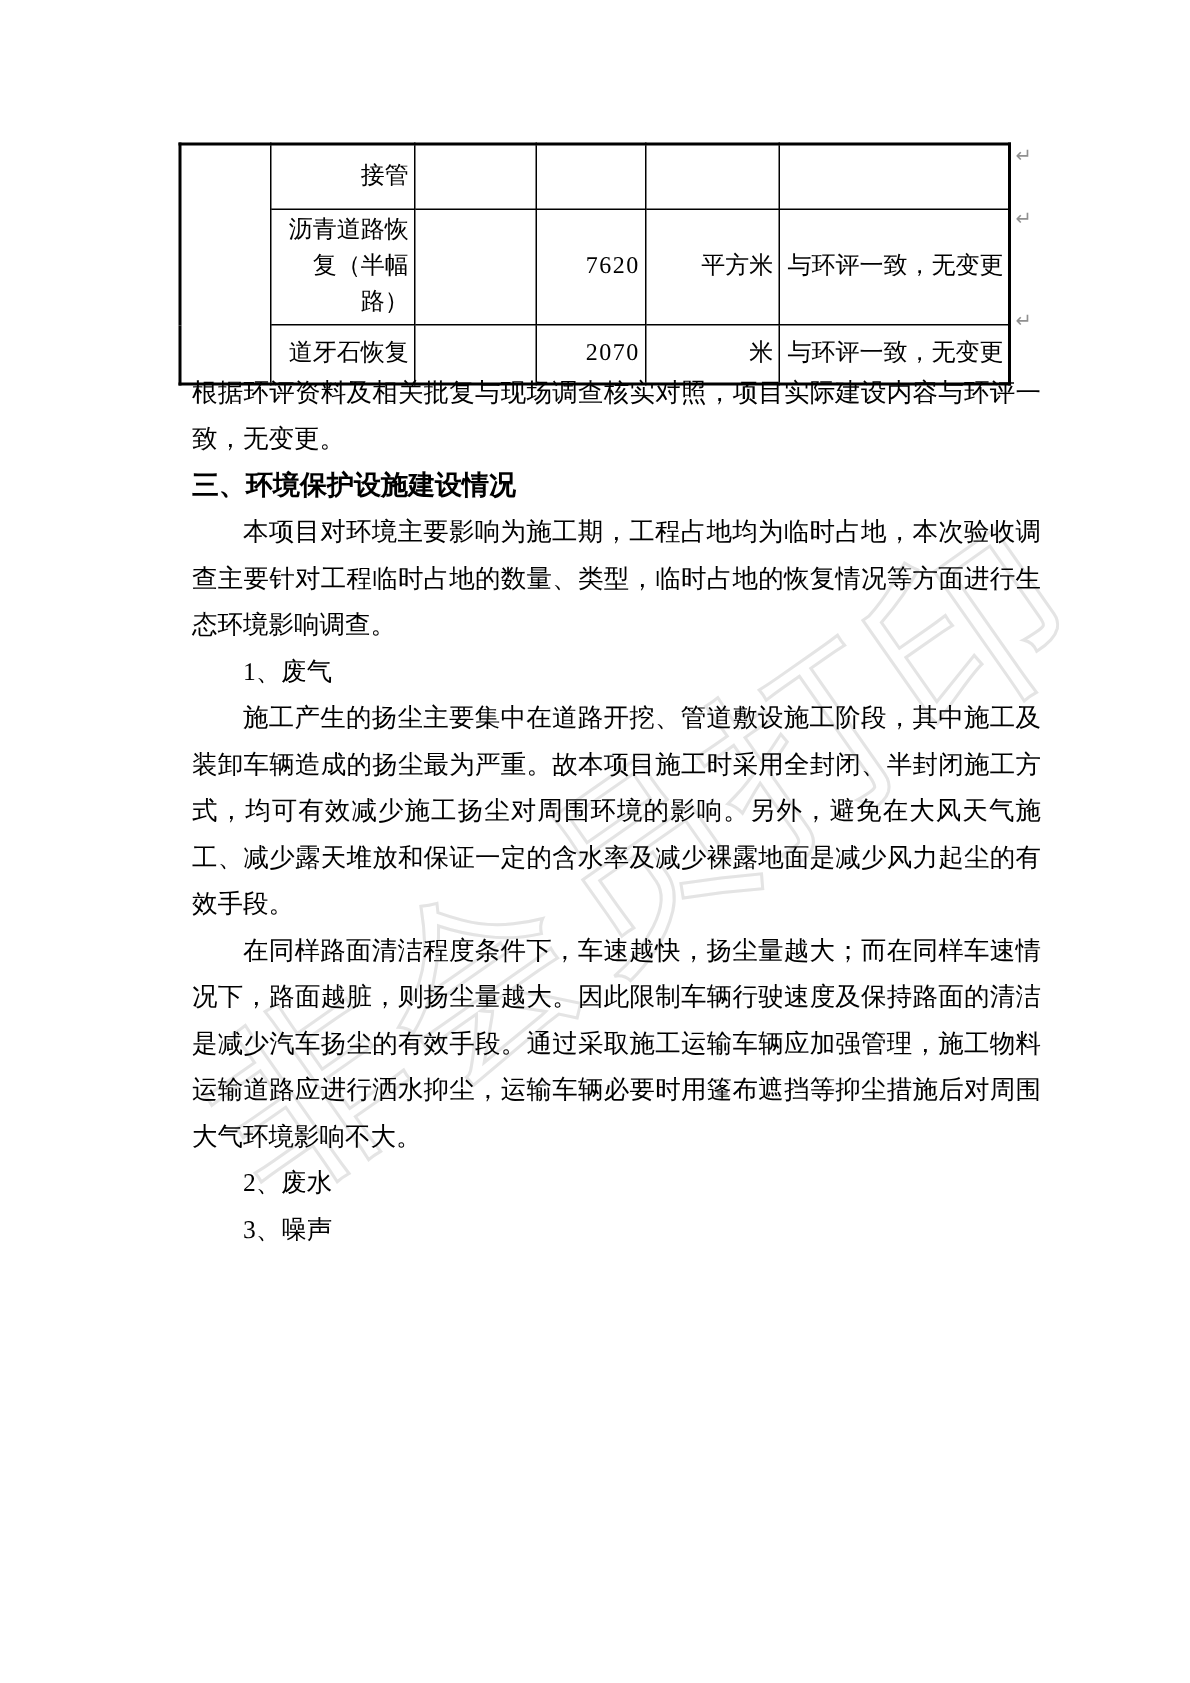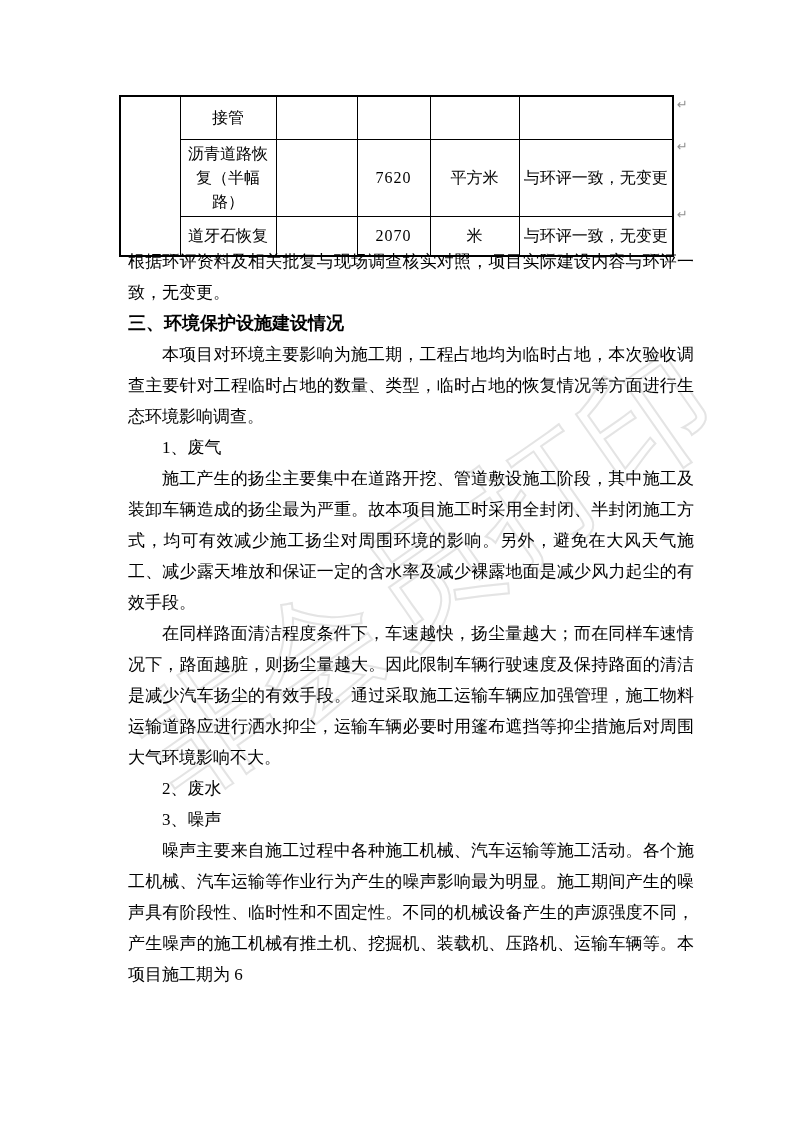--- a/index.html
+++ b/index.html
@@ -48,21 +48,21 @@
   }
   table.doc-table {
     border-collapse: collapse;
     table-layout: fixed;
     width: 553px;
     border: 2px solid #000000;
     font-size: 16px;
   }
   table.doc-table td {
     border: 1px solid #000000;
-    text-align: center;
+    text-align: right;
     vertical-align: middle;
     padding: 2px 3px;
     line-height: 24px;
     overflow: hidden;
   }
   table.doc-table td.num {
     font-family: "Liberation Serif", serif;
     letter-spacing: 1px;
   }
   tr.r1 td { height: 38px; }
@@ -158,16 +158,15 @@
 
   <div class="content">
     <p class="plain">根据环评资料及相关批复与现场调查核实对照，项目实际建设内容与环评一致，无变更。</p>
     <p class="heading">三、环境保护设施建设情况</p>
     <p class="indent">本项目对环境主要影响为施工期，工程占地均为临时占地，本次验收调查主要针对工程临时占地的数量、类型，临时占地的恢复情况等方面进行生态环境影响调查。</p>
     <p class="indent">1、废气</p>
     <p class="indent">施工产生的扬尘主要集中在道路开挖、管道敷设施工阶段，其中施工及装卸车辆造成的扬尘最为严重。故本项目施工时采用全封闭、半封闭施工方式，均可有效减少施工扬尘对周围环境的影响。另外，避免在大风天气施工、减少露天堆放和保证一定的含水率及减少裸露地面是减少风力起尘的有效手段。</p>
     <p class="indent">在同样路面清洁程度条件下，车速越快，扬尘量越大；而在同样车速情况下，路面越脏，则扬尘量越大。因此限制车辆行驶速度及保持路面的清洁是减少汽车扬尘的有效手段。通过采取施工运输车辆应加强管理，施工物料运输道路应进行洒水抑尘，运输车辆必要时用篷布遮挡等抑尘措施后对周围大气环境影响不大。</p>
     <p class="indent">2、废水</p>
     <p class="indent">3、噪声</p>
-    <p class="indent">噪声主要来自施工过程中各种施工机械、汽车运输等施工活动。各个施工机械、汽车运输等作业行为产生的噪声影响最为明显。施工期间产生的噪声具有阶段性、临时性和不固定性。不同的机械设备产生的声源强度不同，产生噪声的施工机械有推土机、挖掘机、装载机、压路机、运输车辆等。本项目施工期为 6</p>
   </div>
 
 </div>
 
 </body></html>

